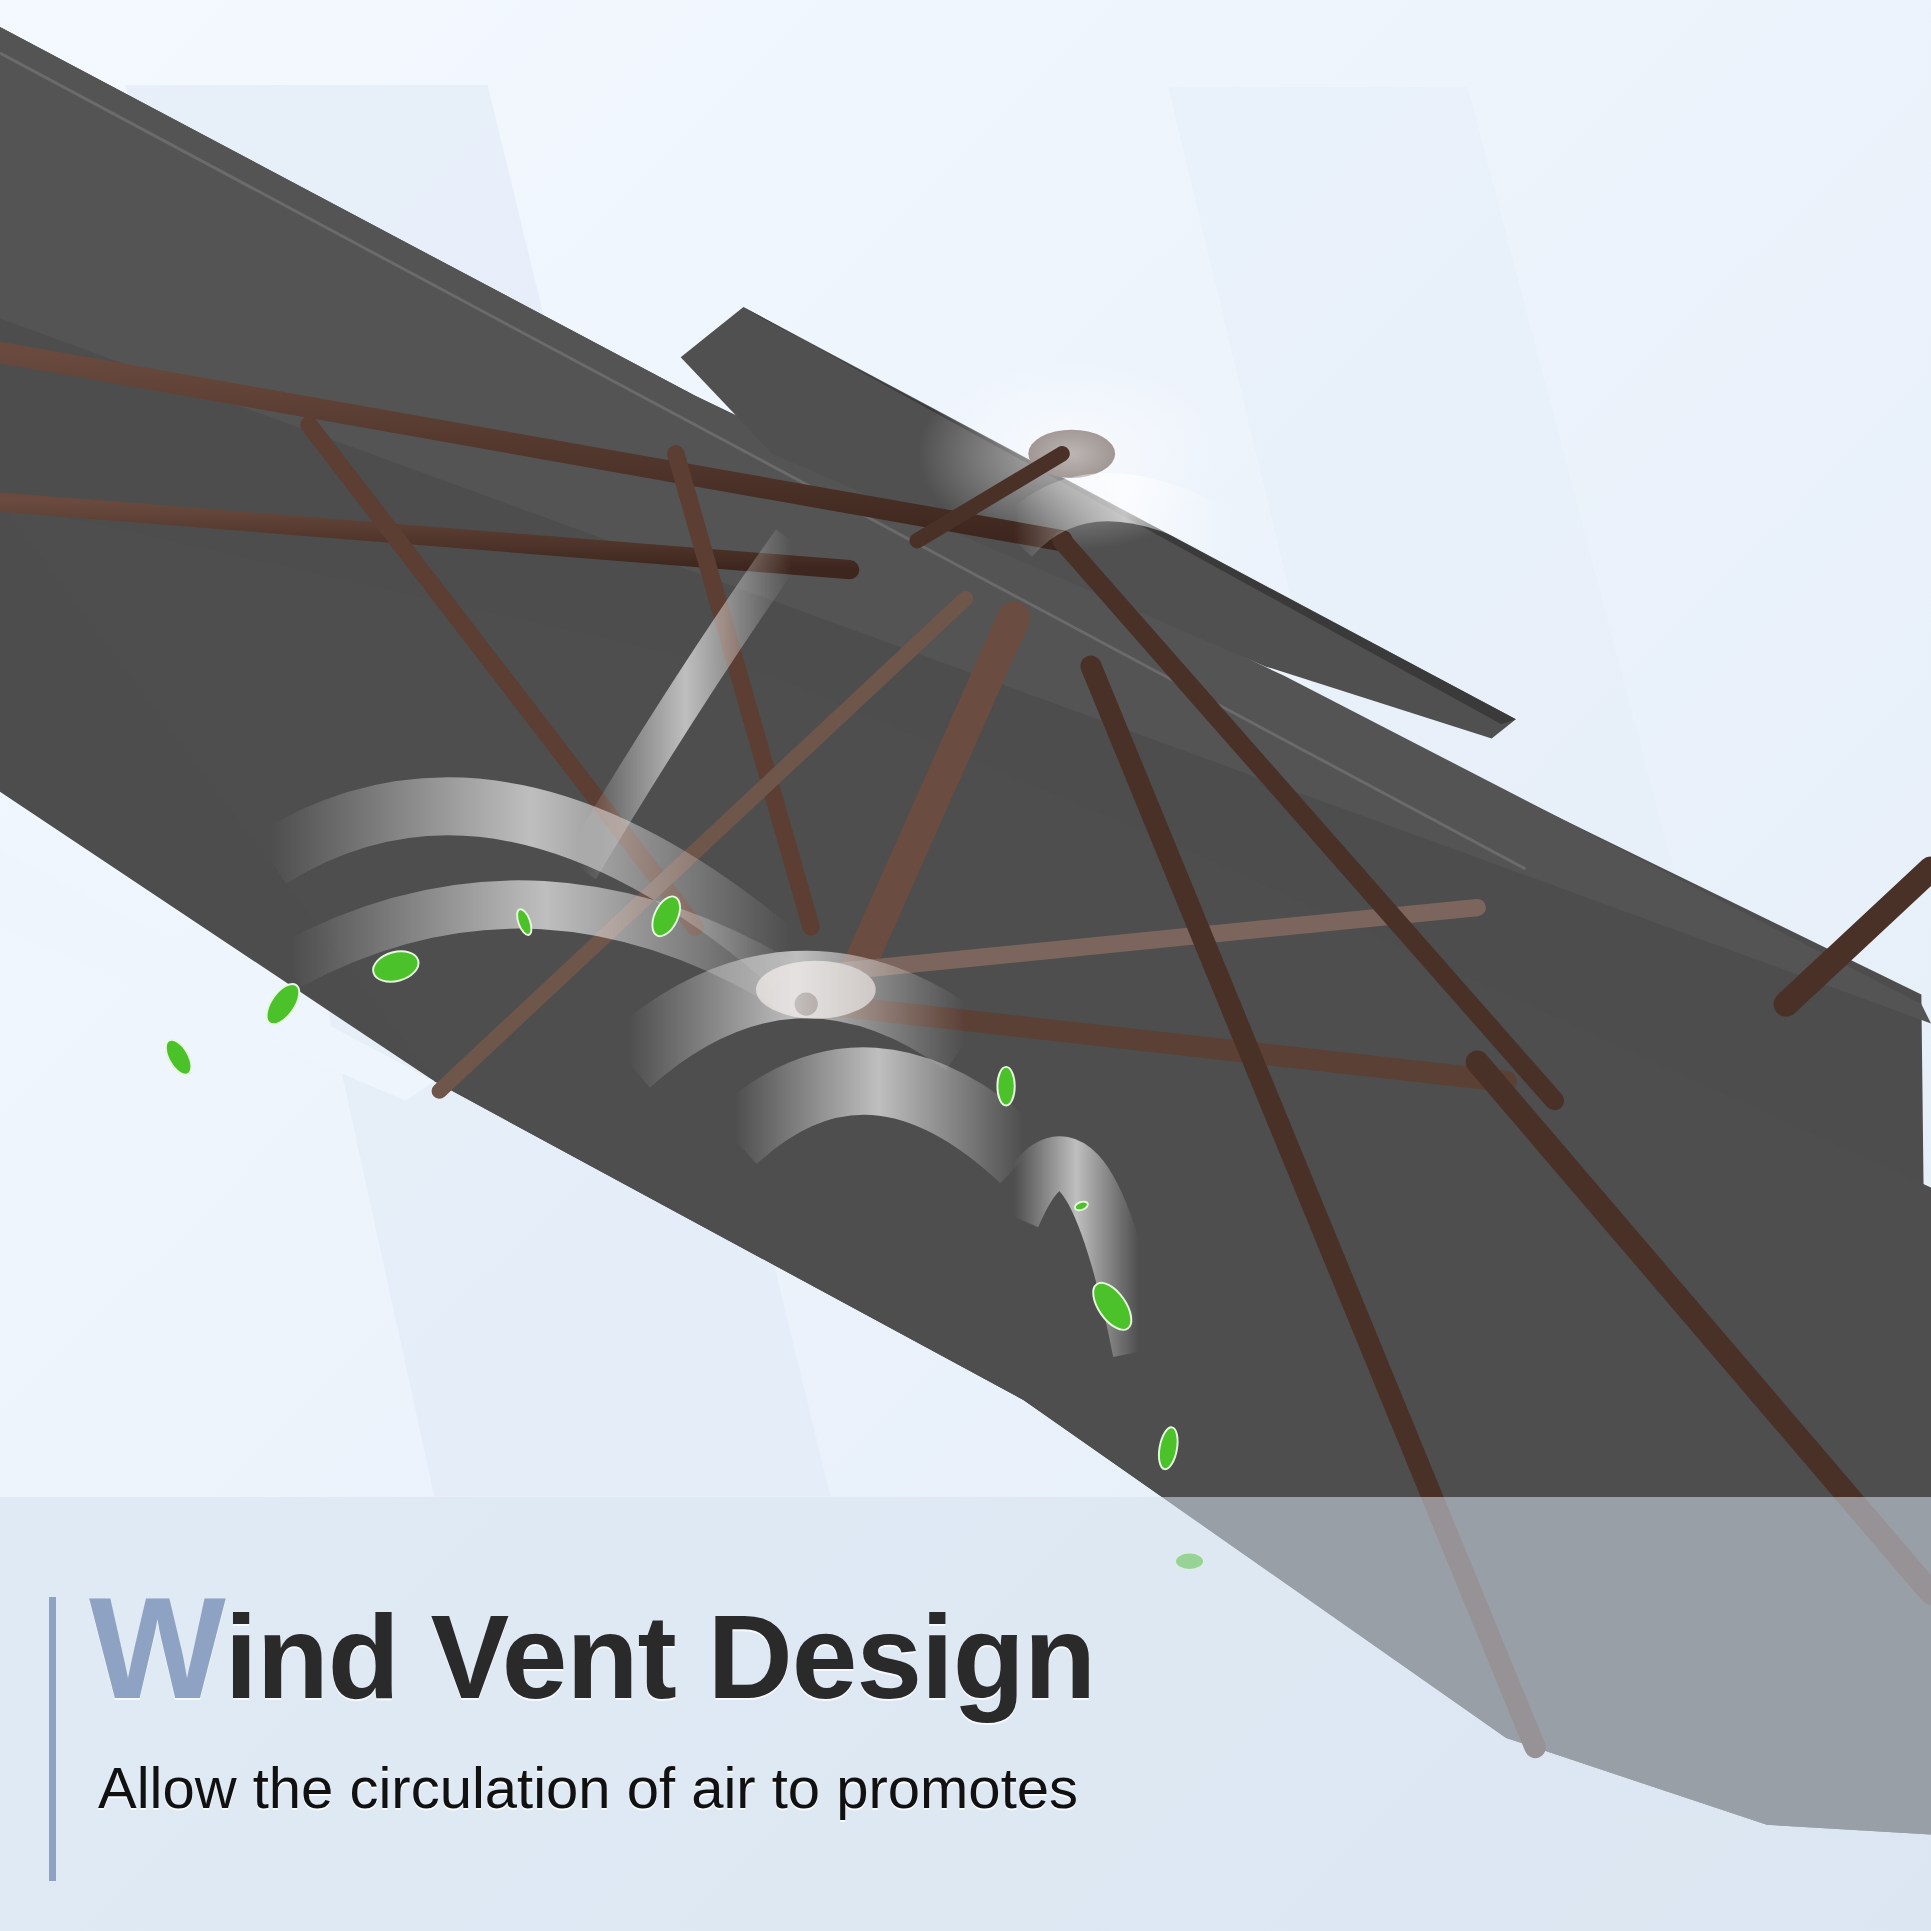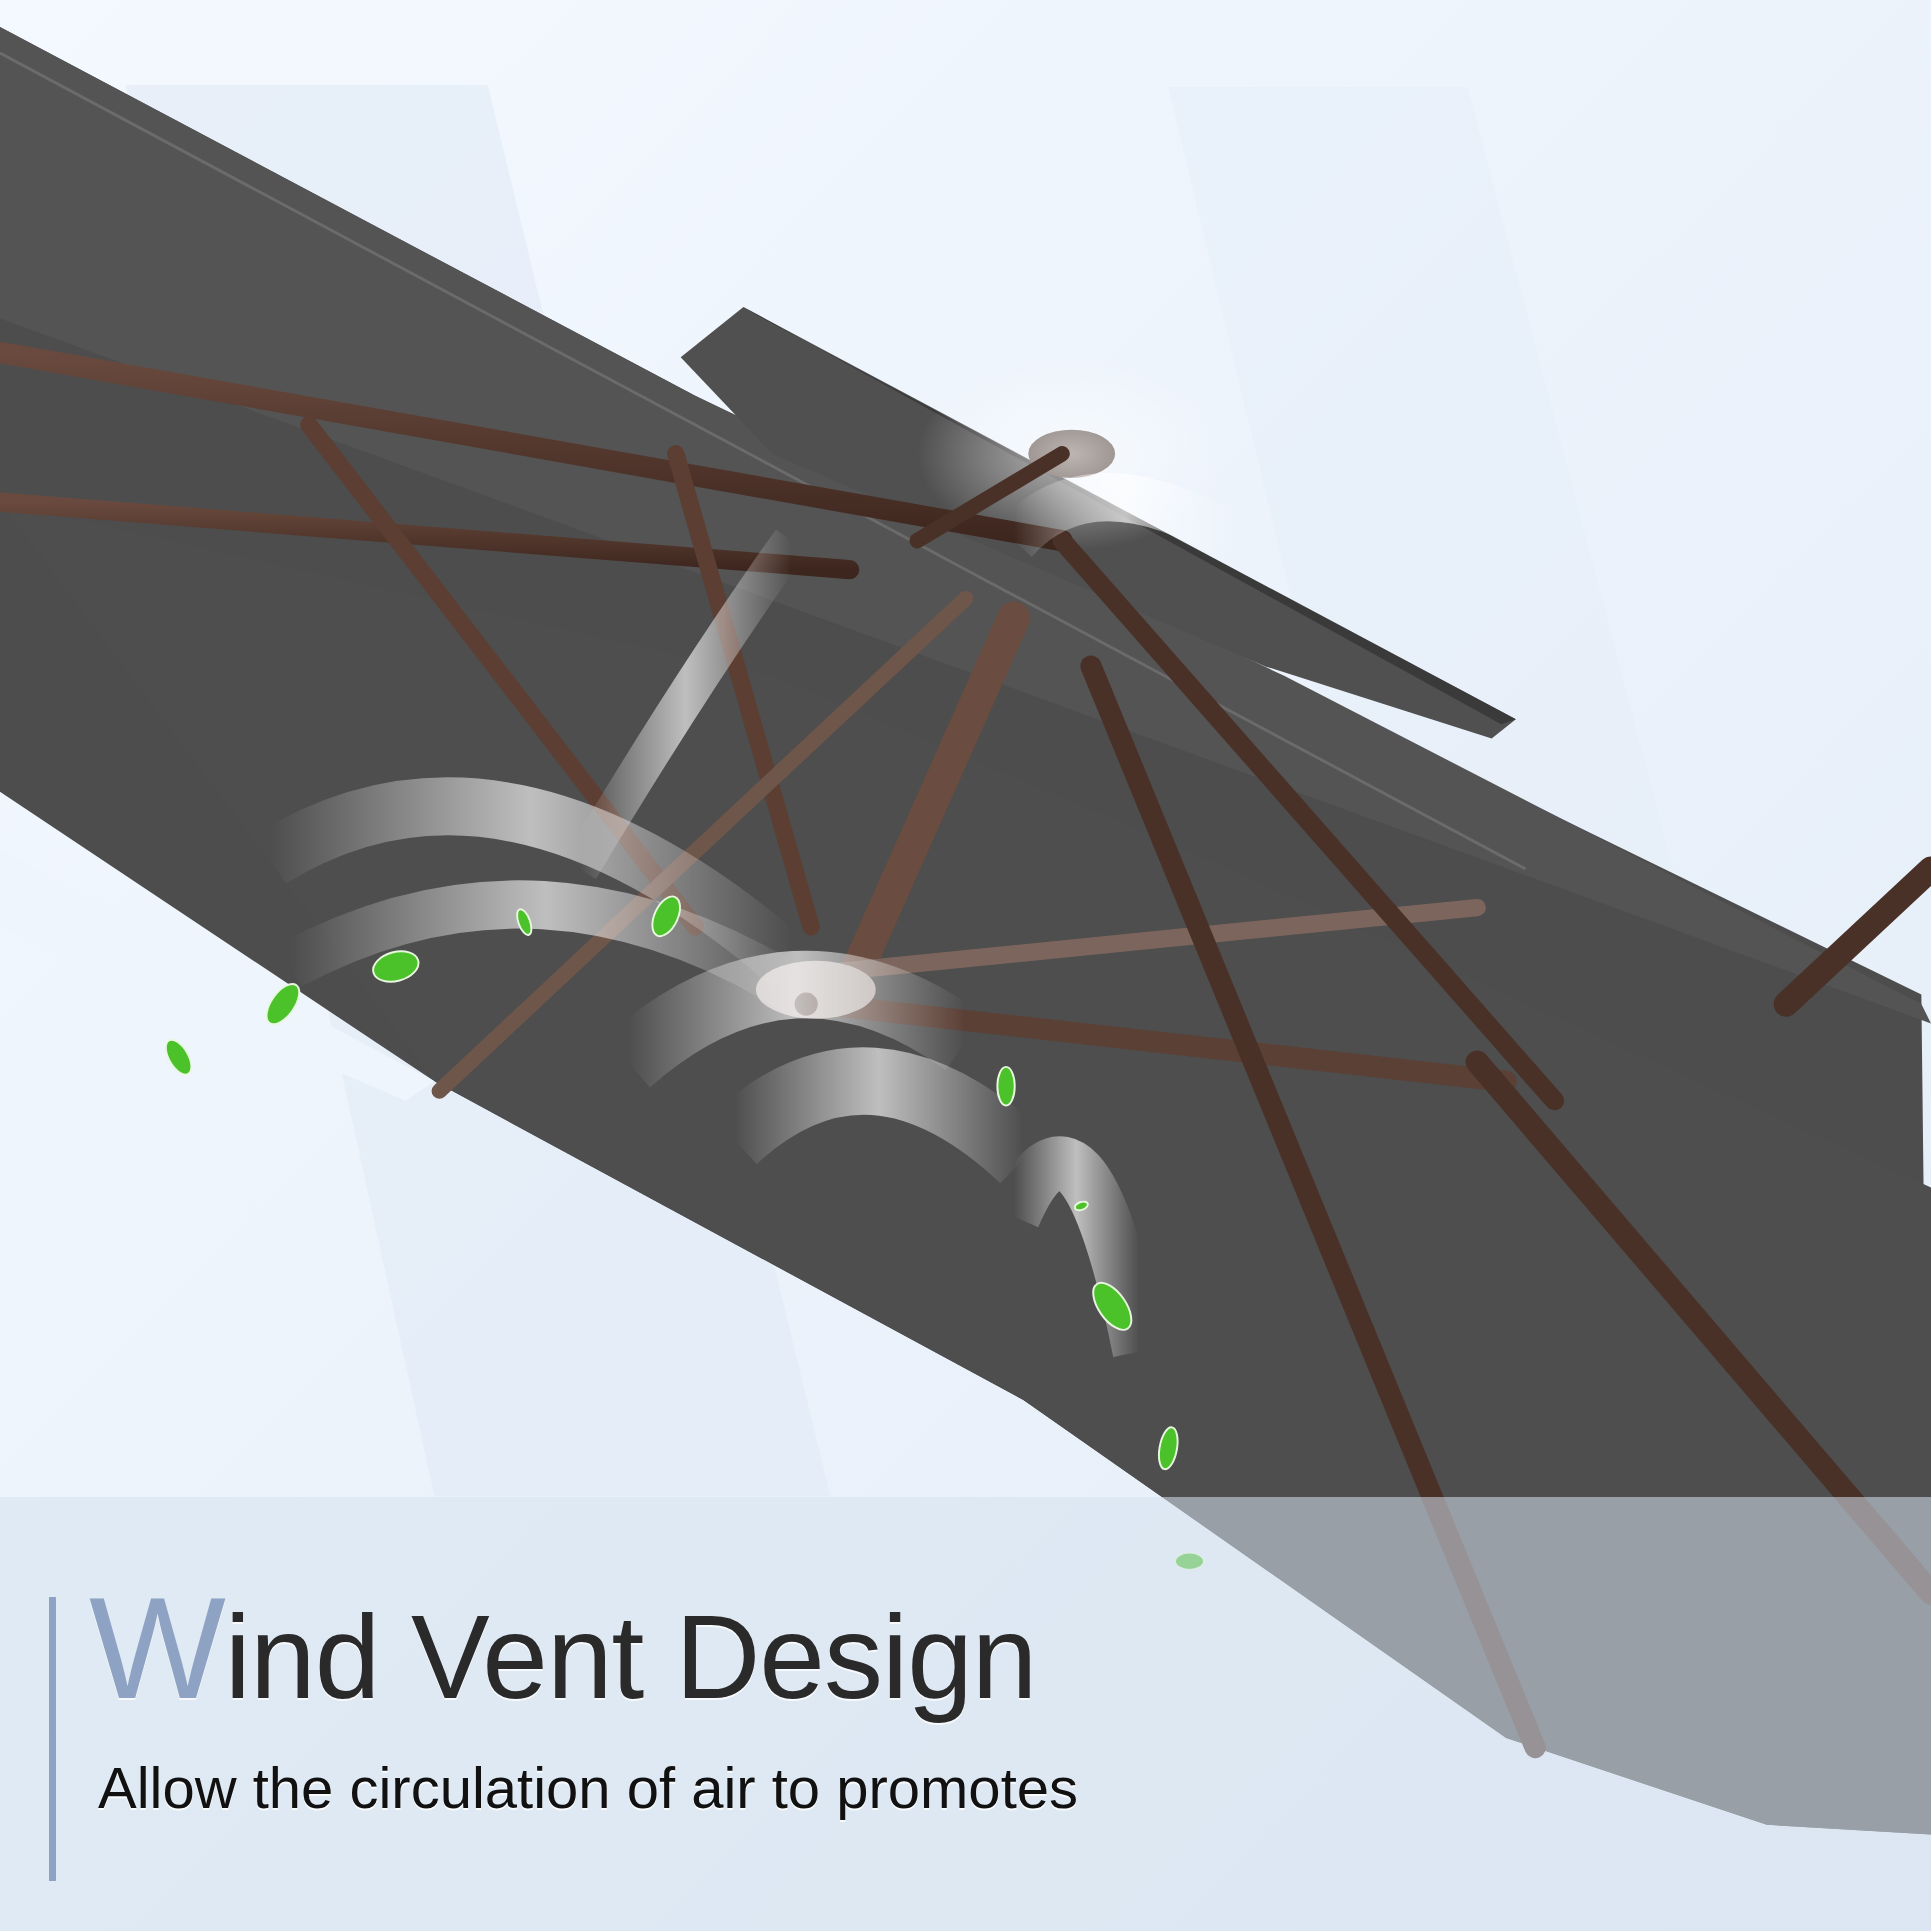--- a/index.html
+++ b/index.html
@@ -14,21 +14,21 @@
     .caption-panel {
       position: absolute; left: 0; top: 1497px; width: 1931px; height: 434px;
       background: rgba(213, 225, 238, 0.55);
     }
     .accent-bar {
       position: absolute; left: 49px; top: 1597px; width: 6.8px; height: 284px;
       background: #8ea3c3;
     }
     .title {
       position: absolute; left: 89px; top: 1576px;
-      font-weight: 400; font-size: 118px; line-height: 1; letter-spacing: -1px;
+      font-weight: 700; font-size: 118px; line-height: 1; letter-spacing: -1px;
       color: #2a2a2a;
       text-shadow: 0 1.9px 0 rgba(255,255,255,0.75);
       white-space: nowrap;
     }
     .title .first { color: #8ea3c3; font-size: 145px; }
     .subtitle {
       position: absolute; left: 98px; top: 1750px;
       font-size: 58px; line-height: 75px; color: #111;
       text-shadow: 0 1.9px 0 rgba(255,255,255,0.8);
       white-space: nowrap;

